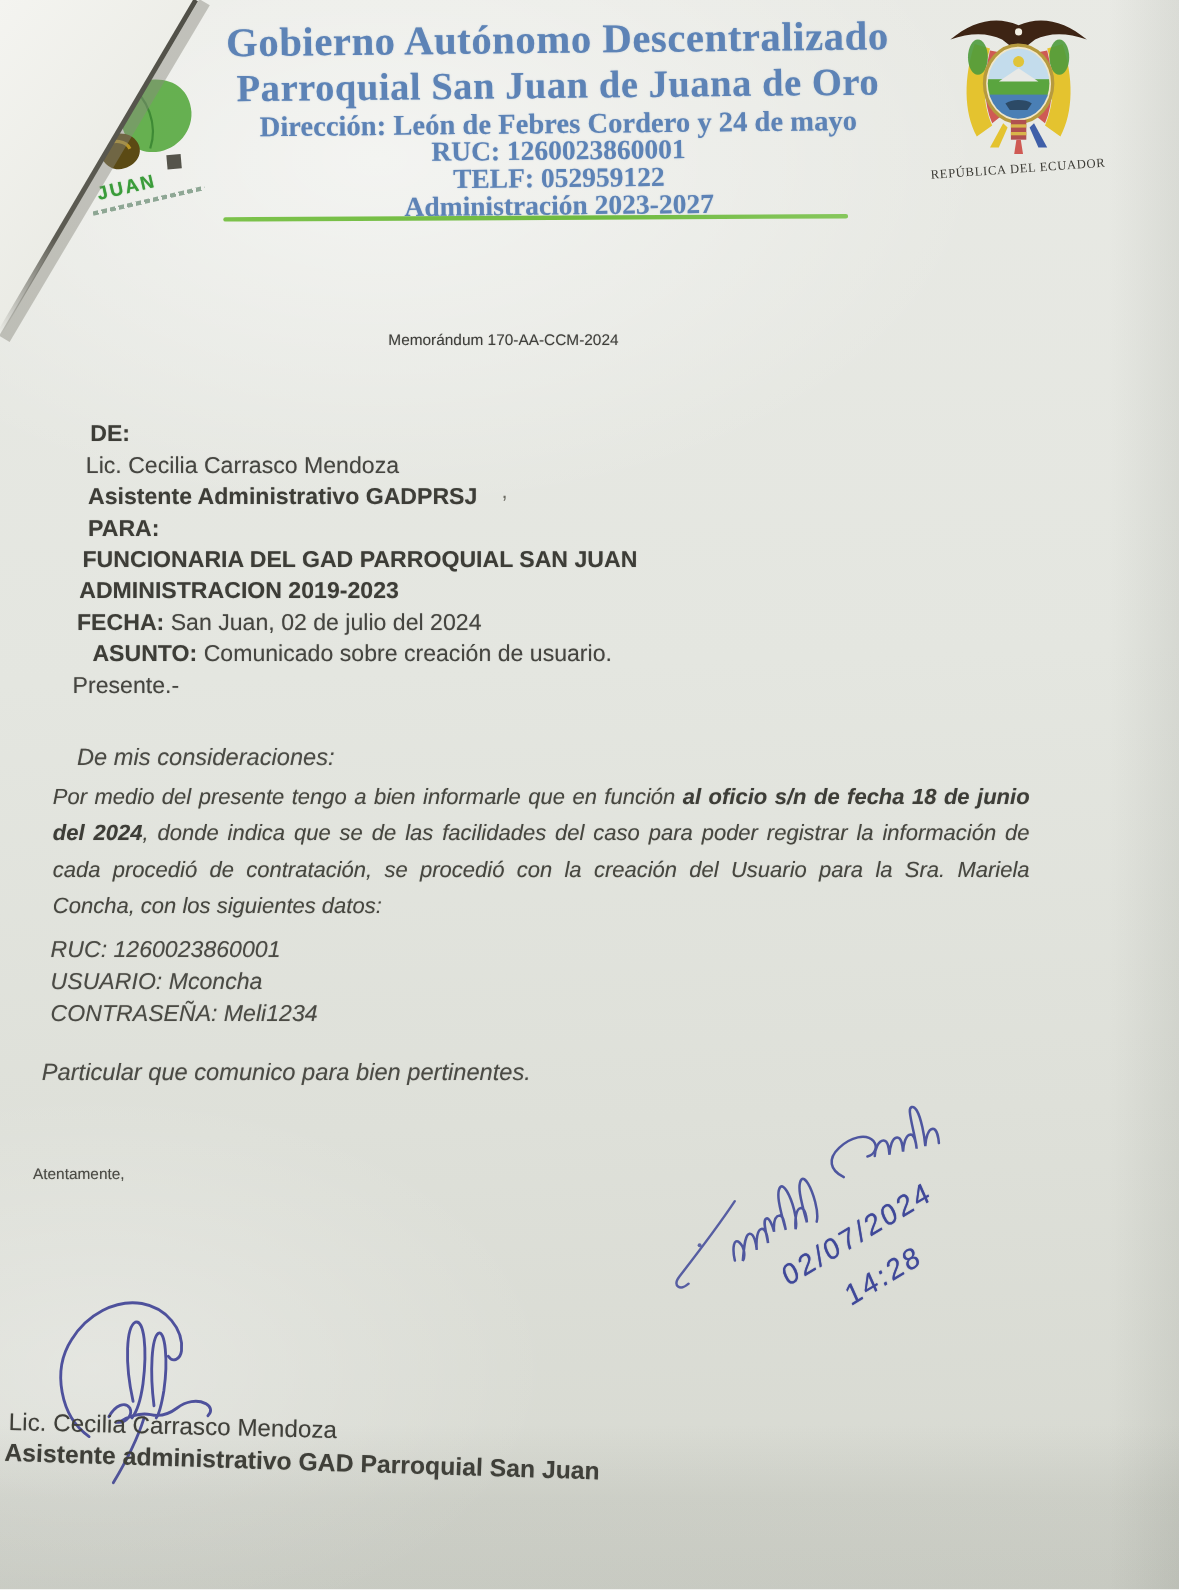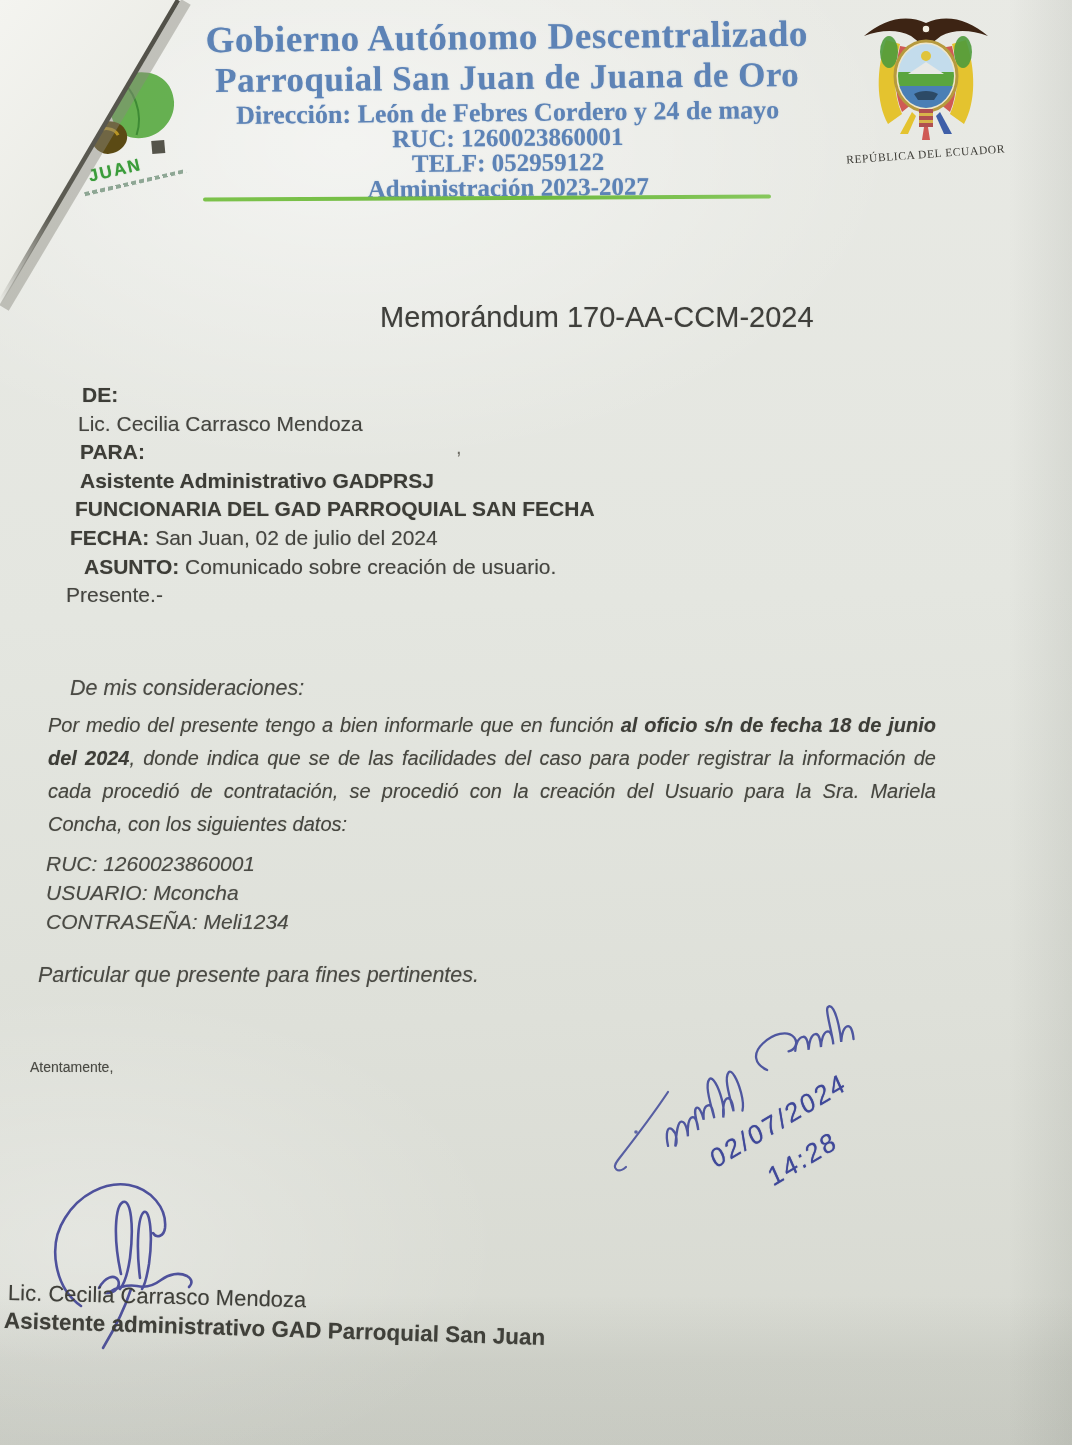--- a/index.html
+++ b/index.html
@@ -33,21 +33,21 @@
     transform:rotate(-4deg);}
   
   .logo{left:52px;top:68px;width:160px;height:130px;transform:rotate(-13deg);}
   .logo-text{position:absolute;left:28px;top:88px;font-weight:800;font-size:17px;
     letter-spacing:2px;color:#3a9c3a;text-shadow:0 0 1px rgba(58,156,58,0.7);}
   .logo-tagline{position:absolute;left:20px;top:112px;width:104px;height:4px;opacity:.55;
     background:repeating-linear-gradient(90deg,#3f6b4d 0 5px,transparent 5px 8px);}
   
   .overlay{left:0;top:0;width:230px;height:340px;}
   
-  .memo-title{left:380px;top:301px;font-size:29px;color:#3f3f3b;}
+  .memo-title{left:353px;top:301px;font-size:14px;color:#3f3f3b;}
   .info{left:68px;top:381px;font-size:21px;line-height:28.6px;color:#454540;}
   .info .ln{white-space:nowrap;}
   .b{font-weight:bold;color:#3d3d37;}
   .salutation{left:70px;top:676px;font-size:21.5px;font-style:italic;}
   .body-par{left:48px;top:709px;width:888px;font-size:20px;line-height:33px;
     font-style:italic;text-align:justify;color:#46463f;}
   .creds{left:46px;top:849px;font-size:21px;line-height:29px;font-style:italic;}
   .closing{left:38px;top:963px;font-size:21.5px;font-style:italic;}
   .farewell{left:30px;top:1059px;font-size:14px;}
   .stray{left:456px;top:436px;font-size:20px;color:#6b6a62;}
@@ -137,43 +137,44 @@
     <path d="M84,100 L96,122 L88,122 L80,104 Z" fill="#3f5fa8"></path>
     <path d="M68,115 L66,128 L74,128 L72,115 Z" fill="#cf5a54"></path>
   </svg>
   <div class="abs coat-caption">REPÚBLICA DEL ECUADOR</div>
 
   <div class="abs memo-title soft">Memorándum 170-AA-CCM-2024</div>
 
   <div class="abs info soft">
     <div class="ln b" style="margin-left:14px;">DE:</div>
     <div class="ln" style="margin-left:10px;">Lic. Cecilia Carrasco Mendoza</div>
+    <div class="ln b" style="margin-left:12px;">Asistente Administrativo GADPRSJ</div>
     <div class="ln b" style="margin-left:12px;">PARA:</div>
-    <div class="ln b" style="margin-left:12px;">Asistente Administrativo GADPRSJ</div>
-    <div class="ln b" style="margin-left:7px;">FUNCIONARIA DEL GAD PARROQUIAL SAN FECHA</div>
+    <div class="ln b" style="margin-left:7px;">FUNCIONARIA DEL GAD PARROQUIAL SAN JUAN</div>
+    <div class="ln b" style="margin-left:4px;">ADMINISTRACION 2019-2023</div>
     <div class="ln" style="margin-left:2px;"><span class="b">FECHA:</span><span> San Juan, 02 de julio del 2024</span></div>
     <div class="ln" style="margin-left:16px;"><span class="b">ASUNTO:</span><span> Comunicado sobre creación de usuario.</span></div>
     <div class="ln" style="margin-left:-2px;">Presente.-</div>
   </div>
 
   <div class="abs stray">,</div>
 
   <div class="abs salutation soft">De mis consideraciones:</div>
 
   <div class="abs body-par soft">
     <span>Por medio del presente tengo a bien informarle que en función </span><span class="b">al oficio s/n de fecha 18 de junio del 2024</span><span>, donde indica que se de las facilidades del caso para poder registrar la información de cada procedió de contratación, se procedió con la creación del Usuario para la Sra. Mariela Concha, con los siguientes datos:</span>
   </div>
 
   <div class="abs creds soft">
     <div>RUC: 1260023860001</div>
     <div>USUARIO: Mconcha</div>
     <div>CONTRASEÑA: Meli1234</div>
   </div>
 
-  <div class="abs closing soft">Particular que presente para fines pertinentes.</div>
+  <div class="abs closing soft">Particular que comunico para bien pertinentes.</div>
   <div class="abs farewell soft">Atentamente,</div>
 
   <div class="abs received">
     <svg width="230" height="52" viewBox="0 0 230 52">
       <g fill="none" stroke="#3f4899" stroke-width="2.3" stroke-linecap="round" opacity="0.9">
         <path d="M4,42 C8,30 14,24 16,30 C18,36 14,44 10,46 C16,38 24,26 28,28 C32,30 28,40 26,44 C30,36 36,28 40,30 C43,32 40,40 38,44 C42,34 44,24 48,24 C51,24 50,32 48,38 C52,30 56,26 60,28 C63,30 60,36 58,42 C64,20 68,8 74,6 C78,5 78,16 74,30 C71,40 68,44 66,46 C70,38 76,30 80,32 C83,34 80,42 78,46 C84,24 88,12 94,10 C98,9 98,20 94,34 C91,44 88,48 86,50"></path>
         <path d="M128,28 C120,16 124,6 138,3 C152,0 166,4 168,14 C169,21 162,25 156,23"></path>
         <path d="M162,26 C166,20 172,16 176,18 C180,20 176,28 174,32 C178,26 184,20 188,22 C192,24 188,32 186,36 C190,30 196,24 200,26 C203,28 200,36 198,40 C202,32 206,16 210,8 C212,4 216,4 216,10 C216,18 210,34 206,42 C210,36 216,30 220,32 C223,34 220,42 218,46"></path>
       </g>
     </svg>

